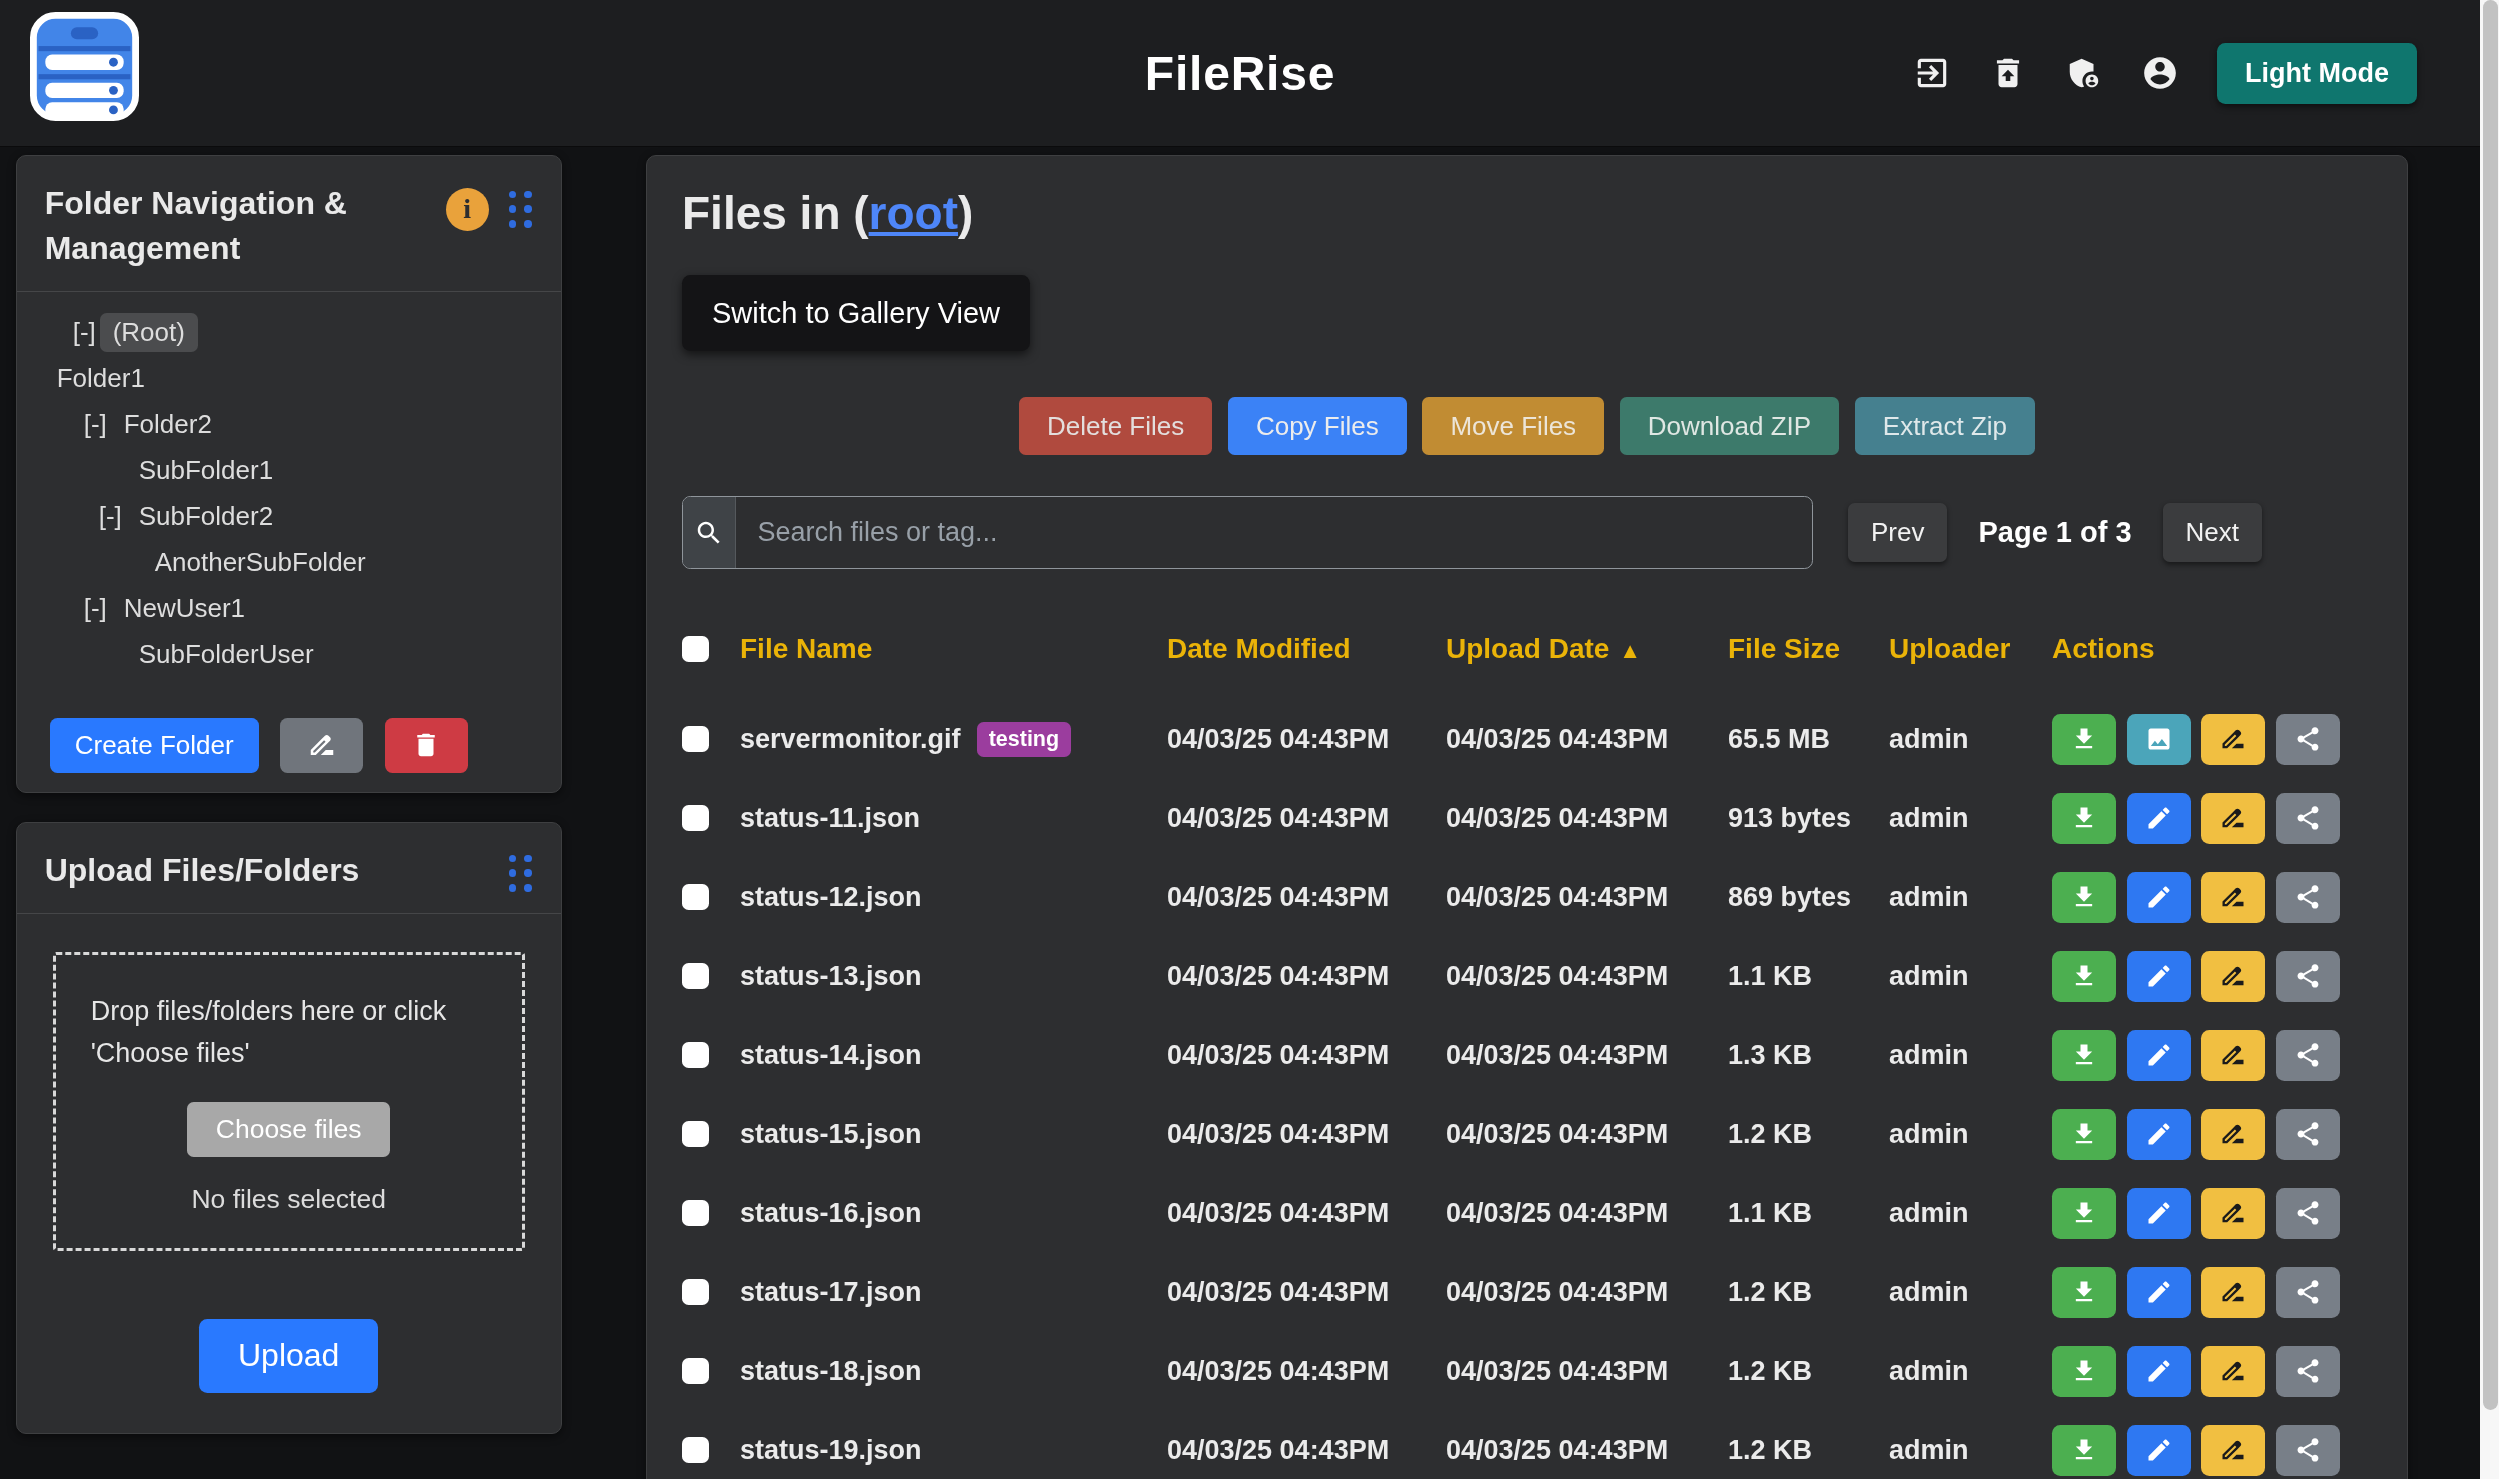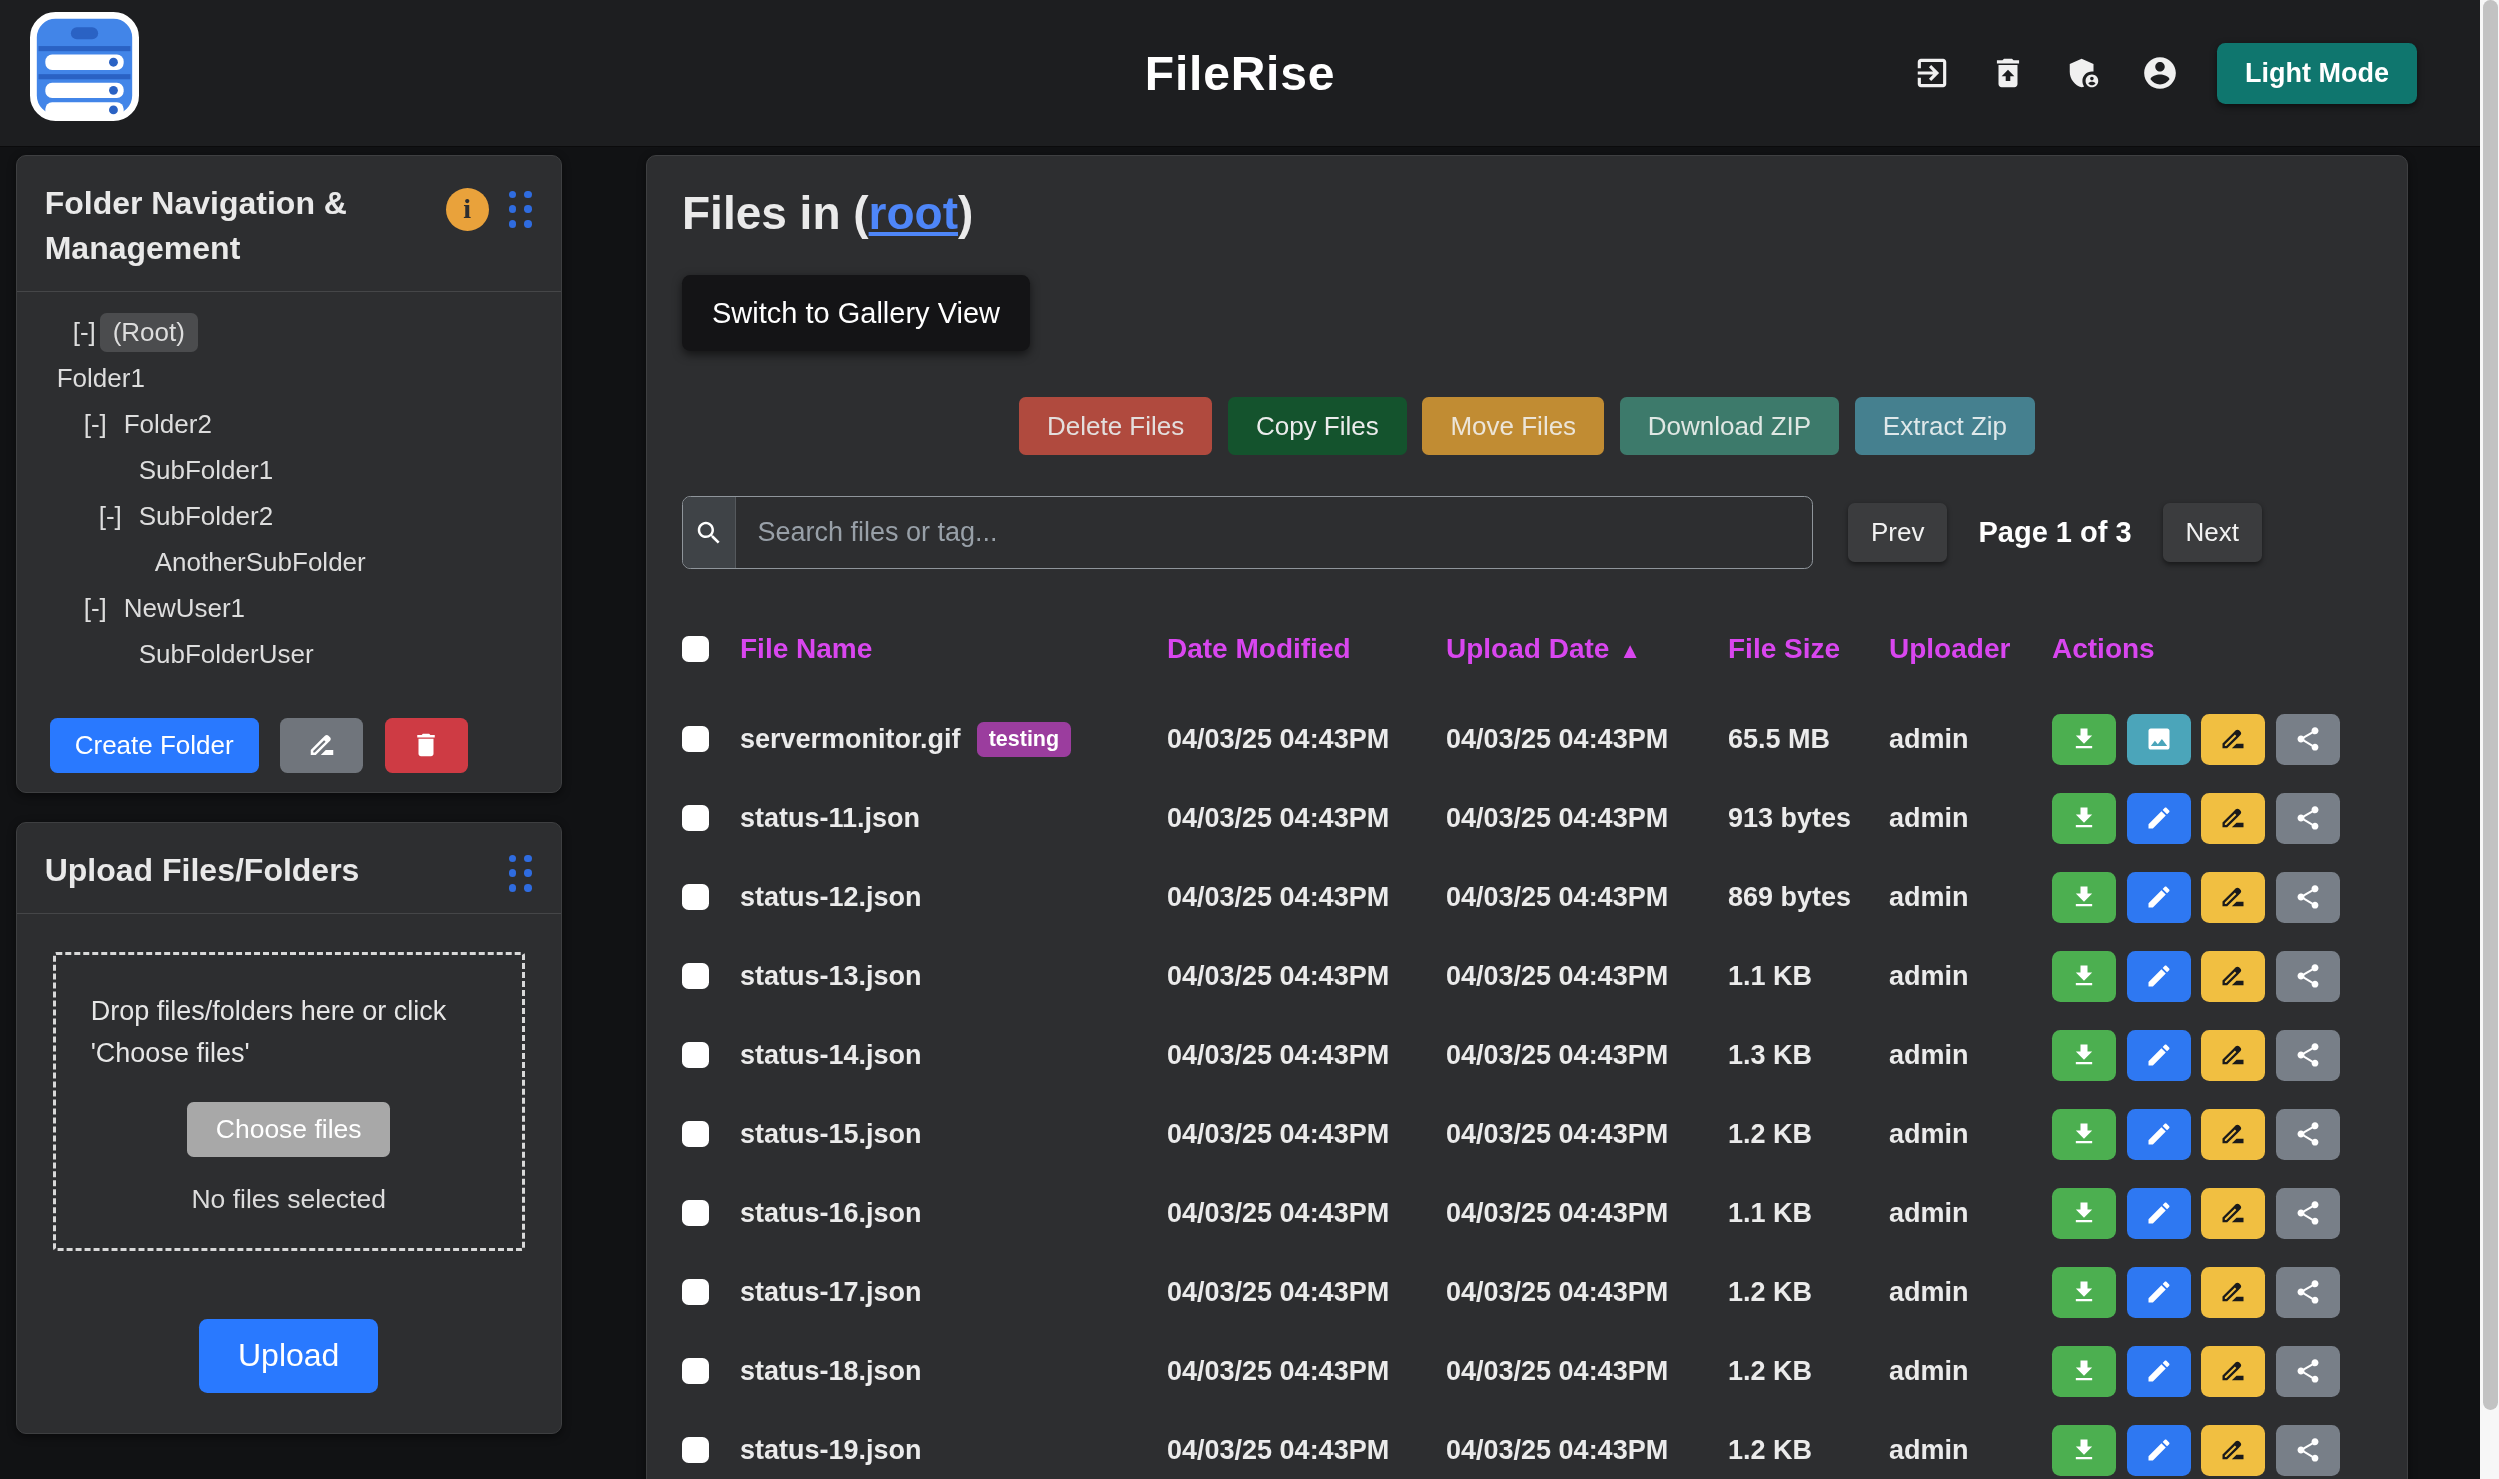--- a/index.html
+++ b/index.html
@@ -90,21 +90,21 @@
   .main-title { font-size:46px; font-weight:bold; color:#eaeaea; }
   .main-title a { color:#4e86f8; text-decoration:underline; cursor:pointer; }
   .gallery-btn {
     margin-top:35px; background:#141416; color:#fff; font-size:29px;
     padding:0 30px; height:76px; border-radius:8.3px;
     box-shadow:0 3.3px 10px rgba(0,0,0,.55);
   }
   .bulk-actions { display:flex; gap:15.7px; margin-top:46px;justify-content:center; }
   .bulk-btn { height:58px; padding:0 28px; font-size:26px; border-radius:6.6px; color:#e3dedd; }
   .bb-delete  { background:#b04a3e; }
-  .bb-copy    { background:#14532d; color:#ececec; }
+  .bb-copy    { background:#3b82f6; color:#ececec; }
   .bb-move    { background:#c18c33; color:#ece5d8; }
   .bb-zip     { background:#3d7a6b; color:#dfe7e3; }
   .bb-extract { background:#45808f; color:#dfe8ea; }
   
   .search-row { display:flex; align-items:center; margin-top:41px; }
   .search-wrap {
     width:1131px; height:73px; border:1.7px solid #8f959b; border-radius:8.3px;
     display:flex; overflow:hidden; background:#2d2e30;
   }
   .search-iconbox {
@@ -123,21 +123,21 @@
   }
   .page-btn.prev { margin-left:35px; }
   .page-label { font-size:29px; font-weight:600; color:#fff; margin:0 31px; }
   
   .file-table { margin-top:51px; }
   .tr {
     display:grid;
     grid-template-columns:58px 427px 279px 282px 161px 163px 289px;
     align-items:center;
   }
-  .thead { height:58px; margin-bottom:21.5px; font-size:28px; font-weight:bold; color:#d946ef; }
+  .thead { height:58px; margin-bottom:21.5px; font-size:28px; font-weight:bold; color:#eab308; }
   .thead .sortable { cursor:pointer; }
   .sort-arrow { font-size:22px; margin-left:10px; }
   .trow { height:79px; font-size:27px; color:#ebebeb;font-weight:bold; }
   .cb {
     width:26.5px; height:26.5px; background:#fff; border-radius:6.6px; cursor:pointer;
   }
   .fname { display:flex; align-items:center; }
   .tag {
     background:#9b3d9e; color:#fff; font-size:21.5px; padding:5px 11.6px;
     border-radius:6.6px; margin-left:16.5px;

